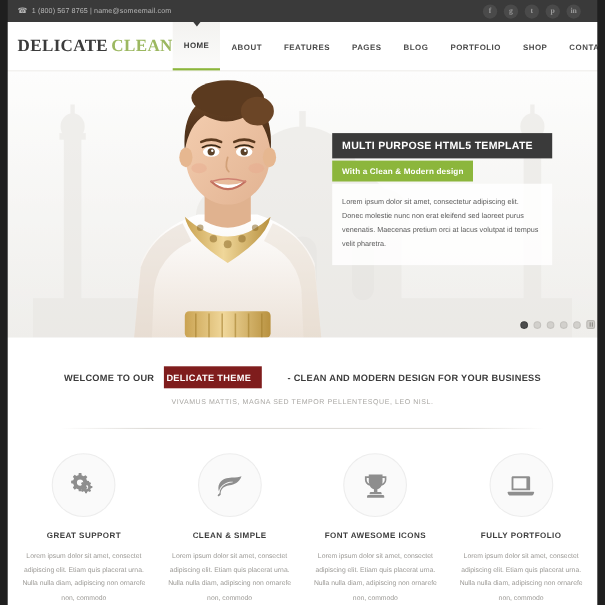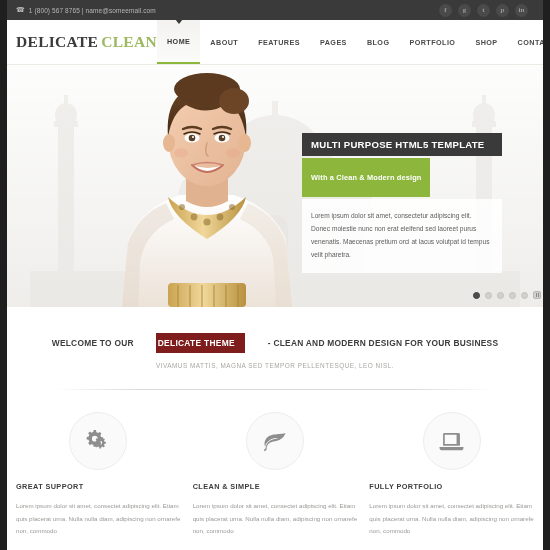--- a/index.html
+++ b/index.html
@@ -150,39 +150,39 @@
   .hero-photo {
     position: absolute;
     left: 82px;
     bottom: 0;
     width: 250px;
     height: 240px;
   }
   .hero-caption {
     position: absolute;
     left: 302px;
-    top: 68px;
+    top: 56px;
     width: 200px;
   }
   .cap-title {
     background: #3a3a3a;
     color: #ffffff;
     font-size: 9.6px;
     font-weight: bold;
     letter-spacing: .25px;
     padding: 6px 8px 6px 9px;
     white-space: nowrap;
   }
   .cap-sub {
     background: #8cb63c;
     color: #ffffff;
     font-size: 7.4px;
     font-weight: bold;
     letter-spacing: .15px;
-    padding: 15px 9px;
+    padding: 5px 9px;
     display: inline-block;
     margin-top: 2px;
   }
   .cap-body {
     background: rgba(255,255,255,.86);
     color: #5d5d5d;
     font-size: 6.6px;
     line-height: 1.95;
     padding: 11px 12px 12px 9px;
     margin-top: 2px;
@@ -236,21 +236,21 @@
     display: flex;
     align-items: center;
     justify-content: center;
     gap: 0;
     font-size: 8.4px;
     font-weight: bold;
     color: #3c3c3c;
     letter-spacing: .25px;
     white-space: nowrap;
   }
-  .welcome-pre  { padding-right: 22px; }
+  .welcome-pre  { padding-right: 9px; }
   .welcome-pill {
     background: #7f1d1d;
     color: #ffffff;
     padding: 5px 10px 5px 2px;
     letter-spacing: .3px;
   }
   .welcome-post { padding-left: 23px; }
   .welcome-sub {
     margin-top: 9px;
     font-size: 6.4px;
@@ -265,21 +265,21 @@
   }
 
   
   .features {
     display: flex;
     padding: 22px 10px 0;
     background: #ffffff;
   }
   .feature {
     flex: 1;
-    text-align: left;
+    text-align: center;
     padding: 0 6px;
   }
   .feature-circle {
     width: 58px;
     height: 58px;
     margin: 0 auto;
     border-radius: 50%;
     background: #fafafa;
     border: 1px solid #ededed;
     display: flex;
@@ -502,20 +502,29 @@
     <div class="feature">
       <div class="feature-circle">
         <svg width="26" height="26" viewBox="0 0 32 32">
           <path d="M29 6c-2.6 7.4-8.4 9.3-13.2 10.2-4.2.8-7.2 2-8.9 4.6-1.3 2-1.4 4.2-1.1 5.6l-2.3 2.3-1.4-1.4 2.3-2.3c.2-3.8 2.3-7.6 6.6-9.9 3.2-1.7 6.3-2 9-2.6-3.3-.4-7.1.2-10.3 2.3C6.3 16.8 4.4 20 3.7 23c-.9-2.6-1-6 .8-9C7.3 9 13 7.9 18.2 7.6 23 7.3 26.8 7 29 6z"></path>
         </svg>
       </div>
       <div class="feature-title">CLEAN &amp; SIMPLE</div>
       <div class="feature-text">Lorem ipsum dolor sit amet, consectet adipiscing elit. Etiam quis placerat urna. Nulla nulla diam, adipiscing non ornarefe non, commodo</div>
     </div>
 
+    <div class="feature">
+      <div class="feature-circle">
+        <svg width="25" height="25" viewBox="0 0 32 32">
+          <path d="M8 3h16v2h4.5v4.2c0 3.4-2.4 6.2-5.7 6.9-.9 2-2.6 3.5-4.8 4v3.4h3.4c.9 0 1.6.7 1.6 1.6V26H9v-.9c0-.9.7-1.6 1.6-1.6H14v-3.4c-2.2-.5-3.9-2-4.8-4C5.9 15.4 3.5 12.6 3.5 9.2V5H8V3zm0 4H5.6v2.2c0 2.1 1.3 3.9 3.1 4.6A9.6 9.6 0 018 11.4V7zm16 0v4.4c0 .8-.2 1.6-.5 2.4 1.8-.7 3.1-2.5 3.1-4.6V7H24zM7.5 27h17c.8 0 1.5.7 1.5 1.5V30H6v-1.5c0-.8.7-1.5 1.5-1.5z"></path>
+        </svg>
+      </div>
+      <div class="feature-title">FONT AWESOME ICONS</div>
+      <div class="feature-text">Lorem ipsum dolor sit amet, consectet adipiscing elit. Etiam quis placerat urna. Nulla nulla diam, adipiscing non ornarefe non, commodo</div>
+    </div>
 
     <div class="feature">
       <div class="feature-circle">
         <svg width="27" height="27" viewBox="0 0 32 32">
           <path d="M6 7.5C6 6.7 6.7 6 7.5 6h17c.8 0 1.5.7 1.5 1.5V21H6V7.5zm2 .5v11h14V8H8z"></path>
           <path d="M2.5 22.5h27c.6 0 1 .6.8 1.1l-.8 2c-.2.5-.7.9-1.3.9H3.8c-.6 0-1.1-.4-1.3-.9l-.8-2c-.2-.5.2-1.1.8-1.1z"></path>
         </svg>
       </div>
       <div class="feature-title">FULLY PORTFOLIO</div>
       <div class="feature-text">Lorem ipsum dolor sit amet, consectet adipiscing elit. Etiam quis placerat urna. Nulla nulla diam, adipiscing non ornarefe non, commodo</div>

